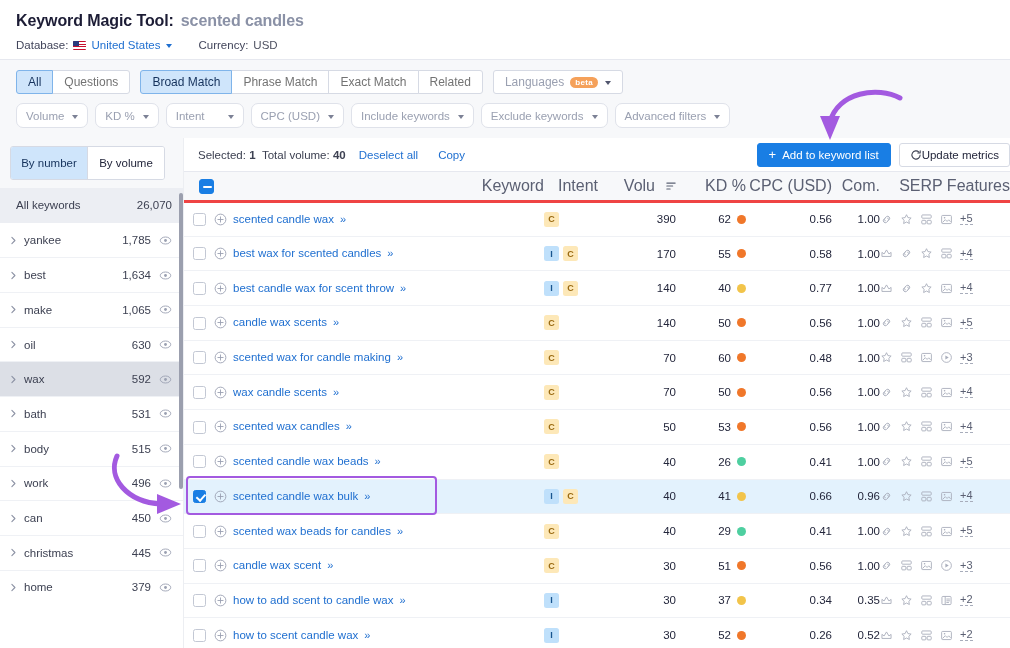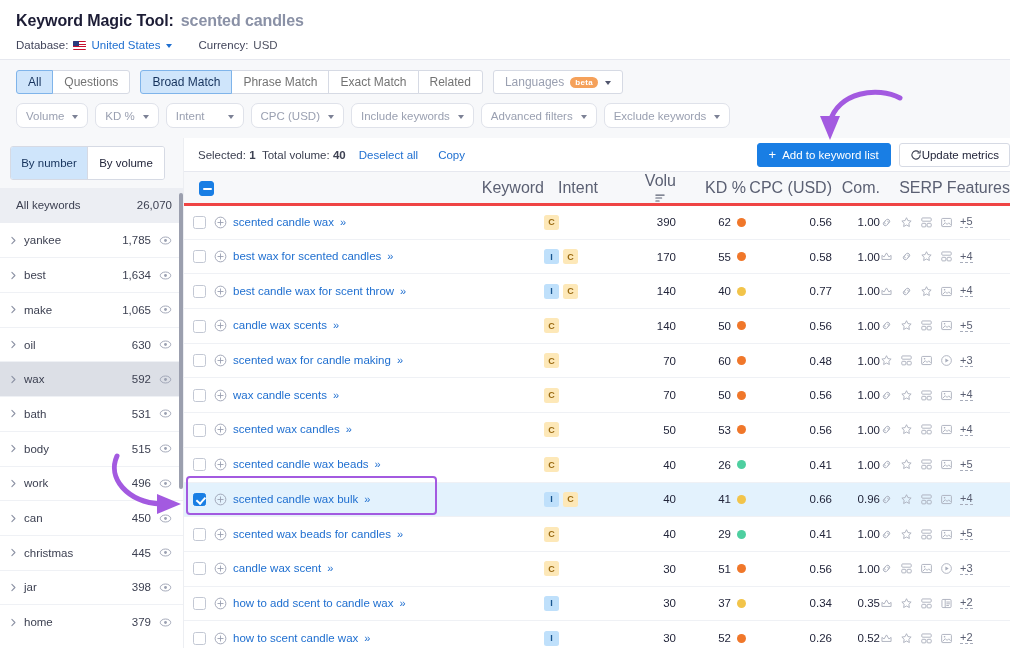--- a/index.html
+++ b/index.html
@@ -114,21 +114,21 @@
     text-align:right; vertical-align:middle; white-space:nowrap;
   }
   th.c-check { width:30px; text-align:center; }
   th.c-kw { text-align:left; }
   th.c-intent { width:54px; text-align:left; padding-left:6px;}
   th.c-vol { width:78px; background:#e4e7ee; padding-right:12px; }
   th.c-kd { width:70px; padding-right:13px; }
   th.c-cpc { width:86px; padding-right:12px; }
   th.c-com { width:48px; padding-right:5px; }
   th.c-serp { width:130px; text-align:left; padding-left:10px; }
-  .th-vol-inner { display:inline-flex; align-items:center; gap:3px;flex-direction:column; }
+  .th-vol-inner { display:inline-flex; align-items:center; gap:11px; }
 
   table.kw td {
     height:34.7px; border-bottom:1px solid #eff1f5; padding:0; font-size:11.5px;
     color:#23263b; vertical-align:middle;
   }
   td.c-check { text-align:center; }
   td.c-kw { text-align:left; }
   td.c-intent { padding-left:6px; }
   td.c-vol, td.c-kd, td.c-cpc, td.c-com { text-align:right; }
   td.c-vol { padding-right:12px; }
@@ -248,25 +248,25 @@
         </div>
       <div class="fbtn">
           <span>CPC (USD)</span>
           <span class="caret grey"></span>
         </div>
       <div class="fbtn">
           <span>Include keywords</span>
           <span class="caret grey"></span>
         </div>
       <div class="fbtn">
+          <span>Exclude keywords</span>
+          <span class="caret grey"></span>
+        </div>
+      <div class="fbtn">
           <span>Advanced filters</span>
-          <span class="caret grey"></span>
-        </div>
-      <div class="fbtn">
-          <span>Exclude keywords</span>
           <span class="caret grey"></span>
         </div>
     </div>
   </div>
 
   <div class="body">
 
     <div class="sidebar">
       <div class="seg-wrap">
         <div class="seg">
@@ -398,33 +398,20 @@
                 </svg></span>
             </div>
             <div class="grp-row">
               <span class="chev">
                 <svg width="9" height="9" viewBox="0 0 10 10">
                   <path d="M3.2 1.6L6.6 5 3.2 8.4" stroke="#8b91a3" stroke-width="1.2" fill="none" stroke-linecap="round" stroke-linejoin="round"></path>
                 </svg>
               </span>
               <span class="grp-name">christmas</span>
               <span class="grp-count">445</span>
-              <span class="eye"><svg width="13" height="13" viewBox="0 0 16 16">
-                  <ellipse cx="8" cy="8" rx="6.4" ry="4.3" fill="none" stroke="#9aa0b1" stroke-width="1.1"></ellipse>
-                  <circle cx="8" cy="8" r="1.7" fill="#9aa0b1"></circle>
-                </svg></span>
-            </div>
-            <div class="grp-row">
-              <span class="chev">
-                <svg width="9" height="9" viewBox="0 0 10 10">
-                  <path d="M3.2 1.6L6.6 5 3.2 8.4" stroke="#8b91a3" stroke-width="1.2" fill="none" stroke-linecap="round" stroke-linejoin="round"></path>
-                </svg>
-              </span>
-              <span class="grp-name">jar</span>
-              <span class="grp-count">398</span>
               <span class="eye"><svg width="13" height="13" viewBox="0 0 16 16">
                   <ellipse cx="8" cy="8" rx="6.4" ry="4.3" fill="none" stroke="#9aa0b1" stroke-width="1.1"></ellipse>
                   <circle cx="8" cy="8" r="1.7" fill="#9aa0b1"></circle>
                 </svg></span>
             </div>
             <div class="grp-row">
               <span class="chev">
                 <svg width="9" height="9" viewBox="0 0 10 10">
                   <path d="M3.2 1.6L6.6 5 3.2 8.4" stroke="#8b91a3" stroke-width="1.2" fill="none" stroke-linecap="round" stroke-linejoin="round"></path>
                 </svg>

